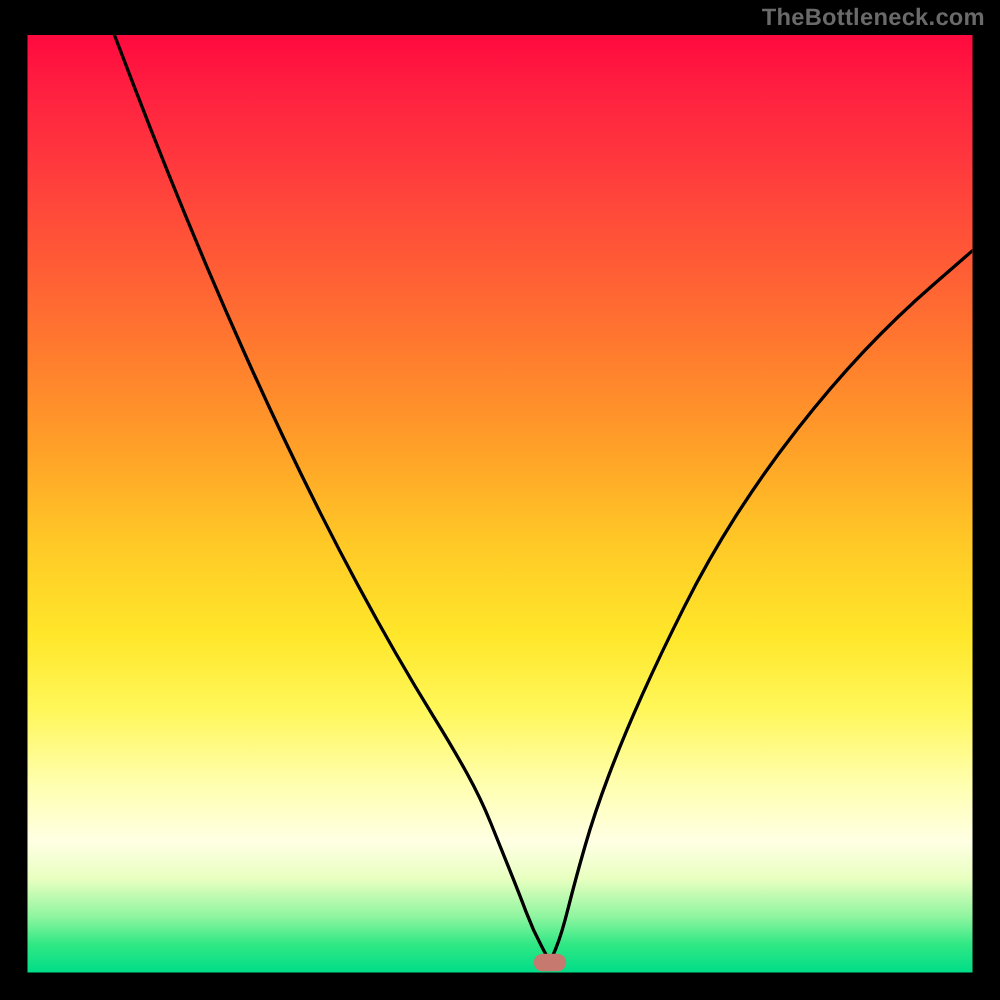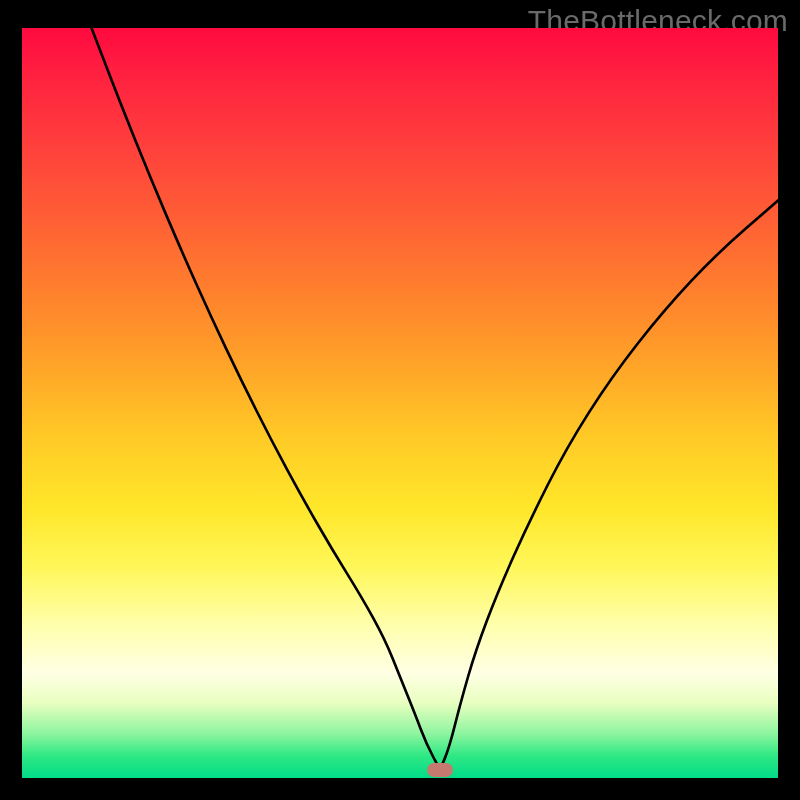--- a/index.html
+++ b/index.html
@@ -15,22 +15,22 @@
     position: relative;
     width: 800px;
     height: 800px;
     background: #000;
   }
   .watermark {
     position: absolute;
     top: 4px;
     right: 12px;
     color: #6a6a6a;
-    font-size: 30px;
-    font-weight: 400;
+    font-size: 19px;
+    font-weight: 700;
     letter-spacing: 0.2px;
   }
   .plot {
     position: absolute;
     left: 22px;
     top: 28px;
     width: 756px;
     height: 750px;
   }
   .gradient {

